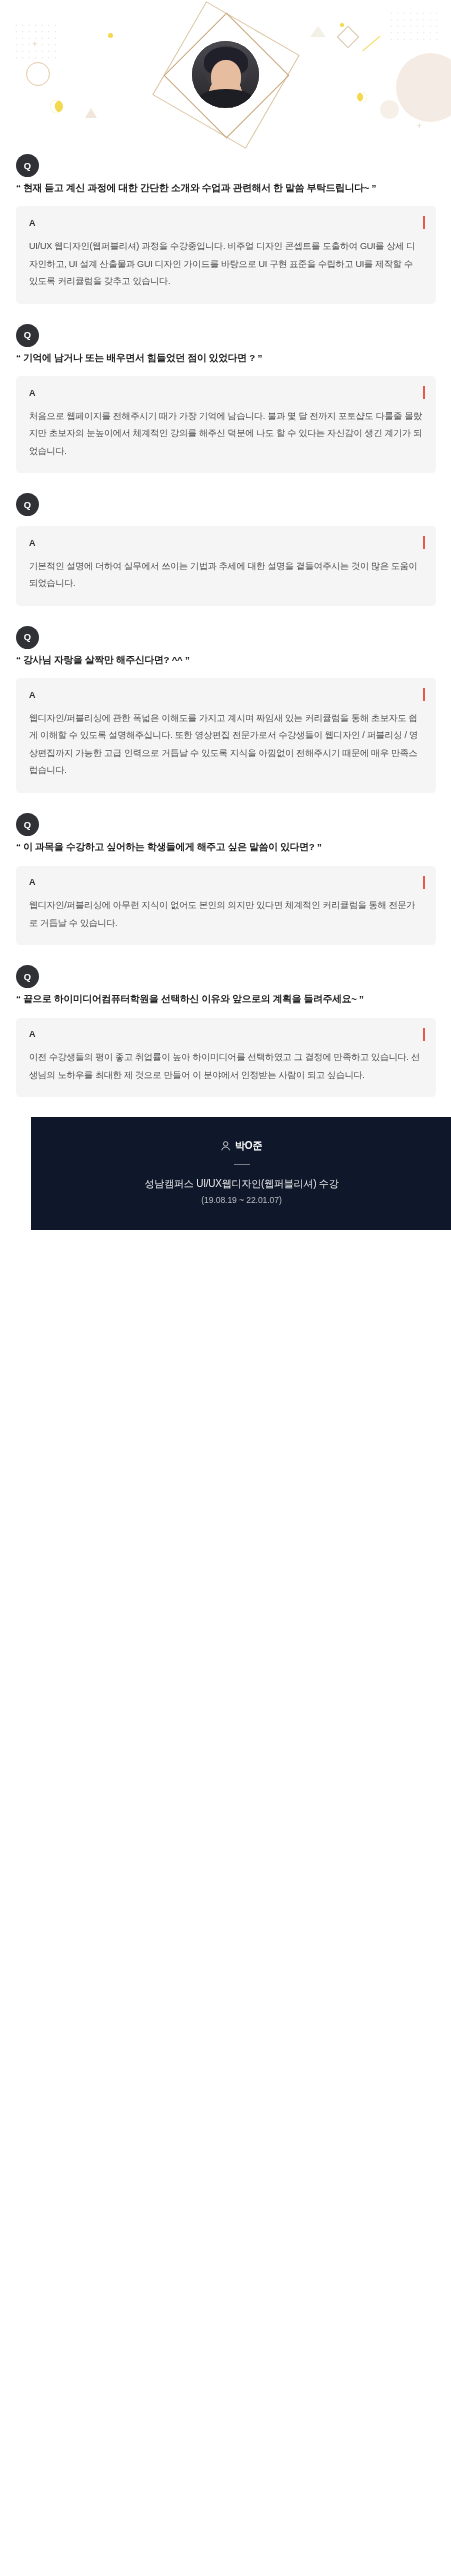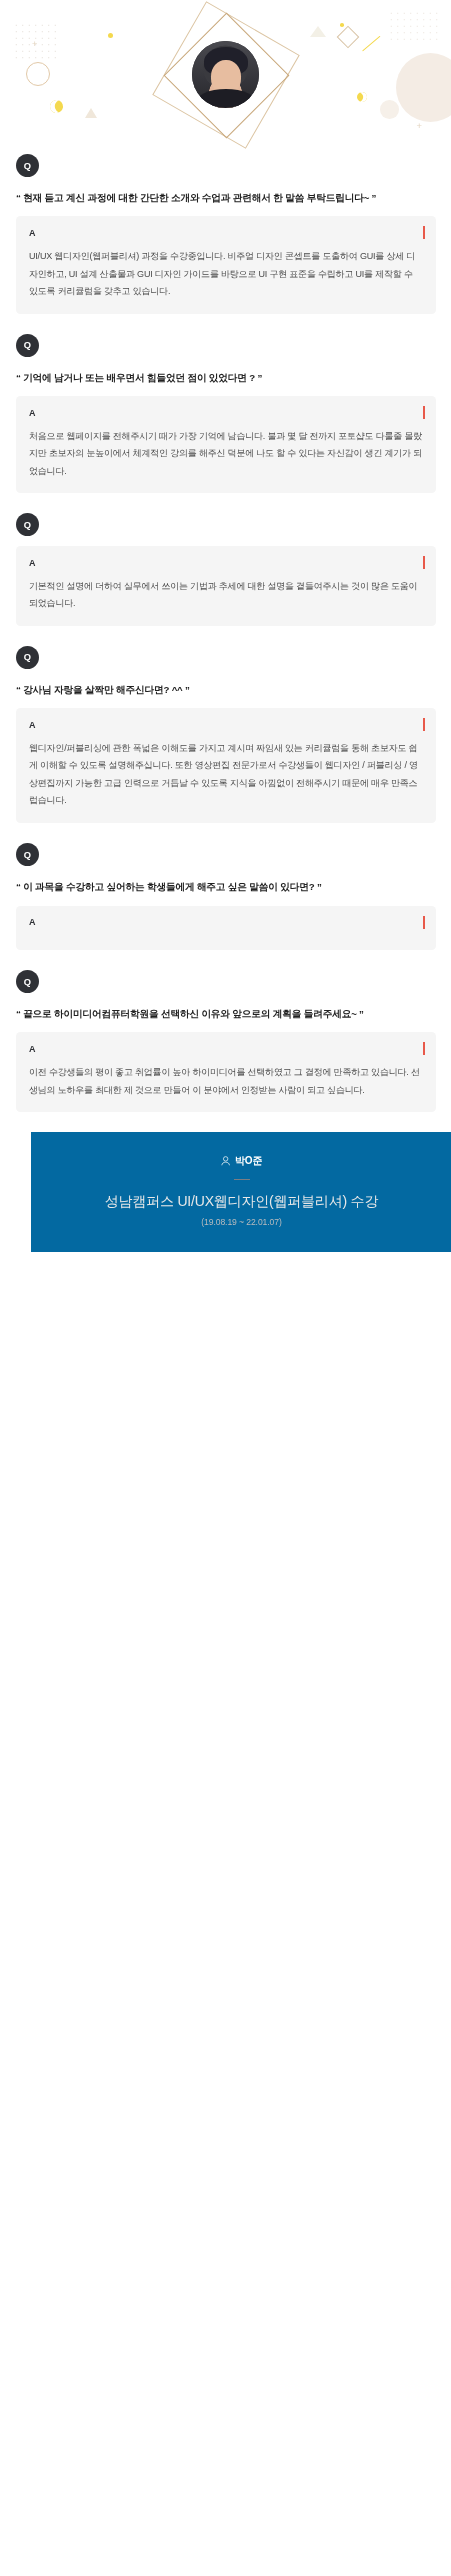--- a/index.html
+++ b/index.html
@@ -241,21 +241,21 @@
     justify-content: center;
     letter-spacing: 0.4px;
   }
   .q-row {
     display: flex;
     align-items: flex-start;
     gap: 0;
     flex-direction: column;
   }
   .q-text {
-    margin-top: 13px;
+    margin-top: 3px;
     font-size: 9.7px;
     font-weight: bold;
     color: #222;
     line-height: 1.7;
     letter-spacing: -0.2px;
     padding-right: 7.2px;
   }
   .a-card {
     position: relative;
     margin-top: 10px;
@@ -280,21 +280,21 @@
   .a-text {
     font-size: 9px;
     color: #4a4a4a;
     line-height: 1.95;
     letter-spacing: -0.2px;
   }
 
   
   .footer {
     margin-top: 18.6px;
-    background: #0369a1;
+    background: #0f172a;
     color: #ffffff;
     padding: 21.5px 14.3px 24.4px 14.3px;
     text-align: center;
     margin-left: 31px;
   }
   .footer .who {
     display: flex;
     align-items: center;
     justify-content: center;
     gap: 5px;
@@ -303,21 +303,21 @@
     letter-spacing: -0.1px;
   }
   .footer .person-icon svg { display: block; }
   .footer .divider {
     width: 16px;
     height: 0.7px;
     background: #7b7d82;
     margin: 11.5px auto 10px auto;
   }
   .footer .course {
-    font-size: 14px;
+    font-size: 10px;
     color: #e8e8e8;
     letter-spacing: -0.2px;
     line-height: 1.7;
   }
   .footer .period {
     margin-top: 3.6px;
     font-size: 8.6px;
     color: #b9bbbe;
     letter-spacing: -0.1px;
   }
@@ -402,20 +402,21 @@
   </div>
 
   <div class="qa-block">
     <div class="q-row">
       <div class="badge">Q</div>
       <div class="q-text">“ 이 과목을 수강하고 싶어하는 학생들에게 해주고 싶은 말씀이 있다면? ”</div>
     </div>
     <div class="a-card">
       <div class="a-accent"></div>
       <div class="a-label">A</div>
+      <div class="a-text">웹디자인/퍼블리싱에 아무런 지식이 없어도 본인의 의지만 있다면 체계적인 커리큘럼을 통해 전문가로 거듭날 수 있습니다.</div>
     </div>
   </div>
 
   <div class="qa-block">
     <div class="q-row">
       <div class="badge">Q</div>
       <div class="q-text">“ 끝으로 하이미디어컴퓨터학원을 선택하신 이유와 앞으로의 계획을 들려주세요~ ”</div>
     </div>
     <div class="a-card">
       <div class="a-accent"></div>

